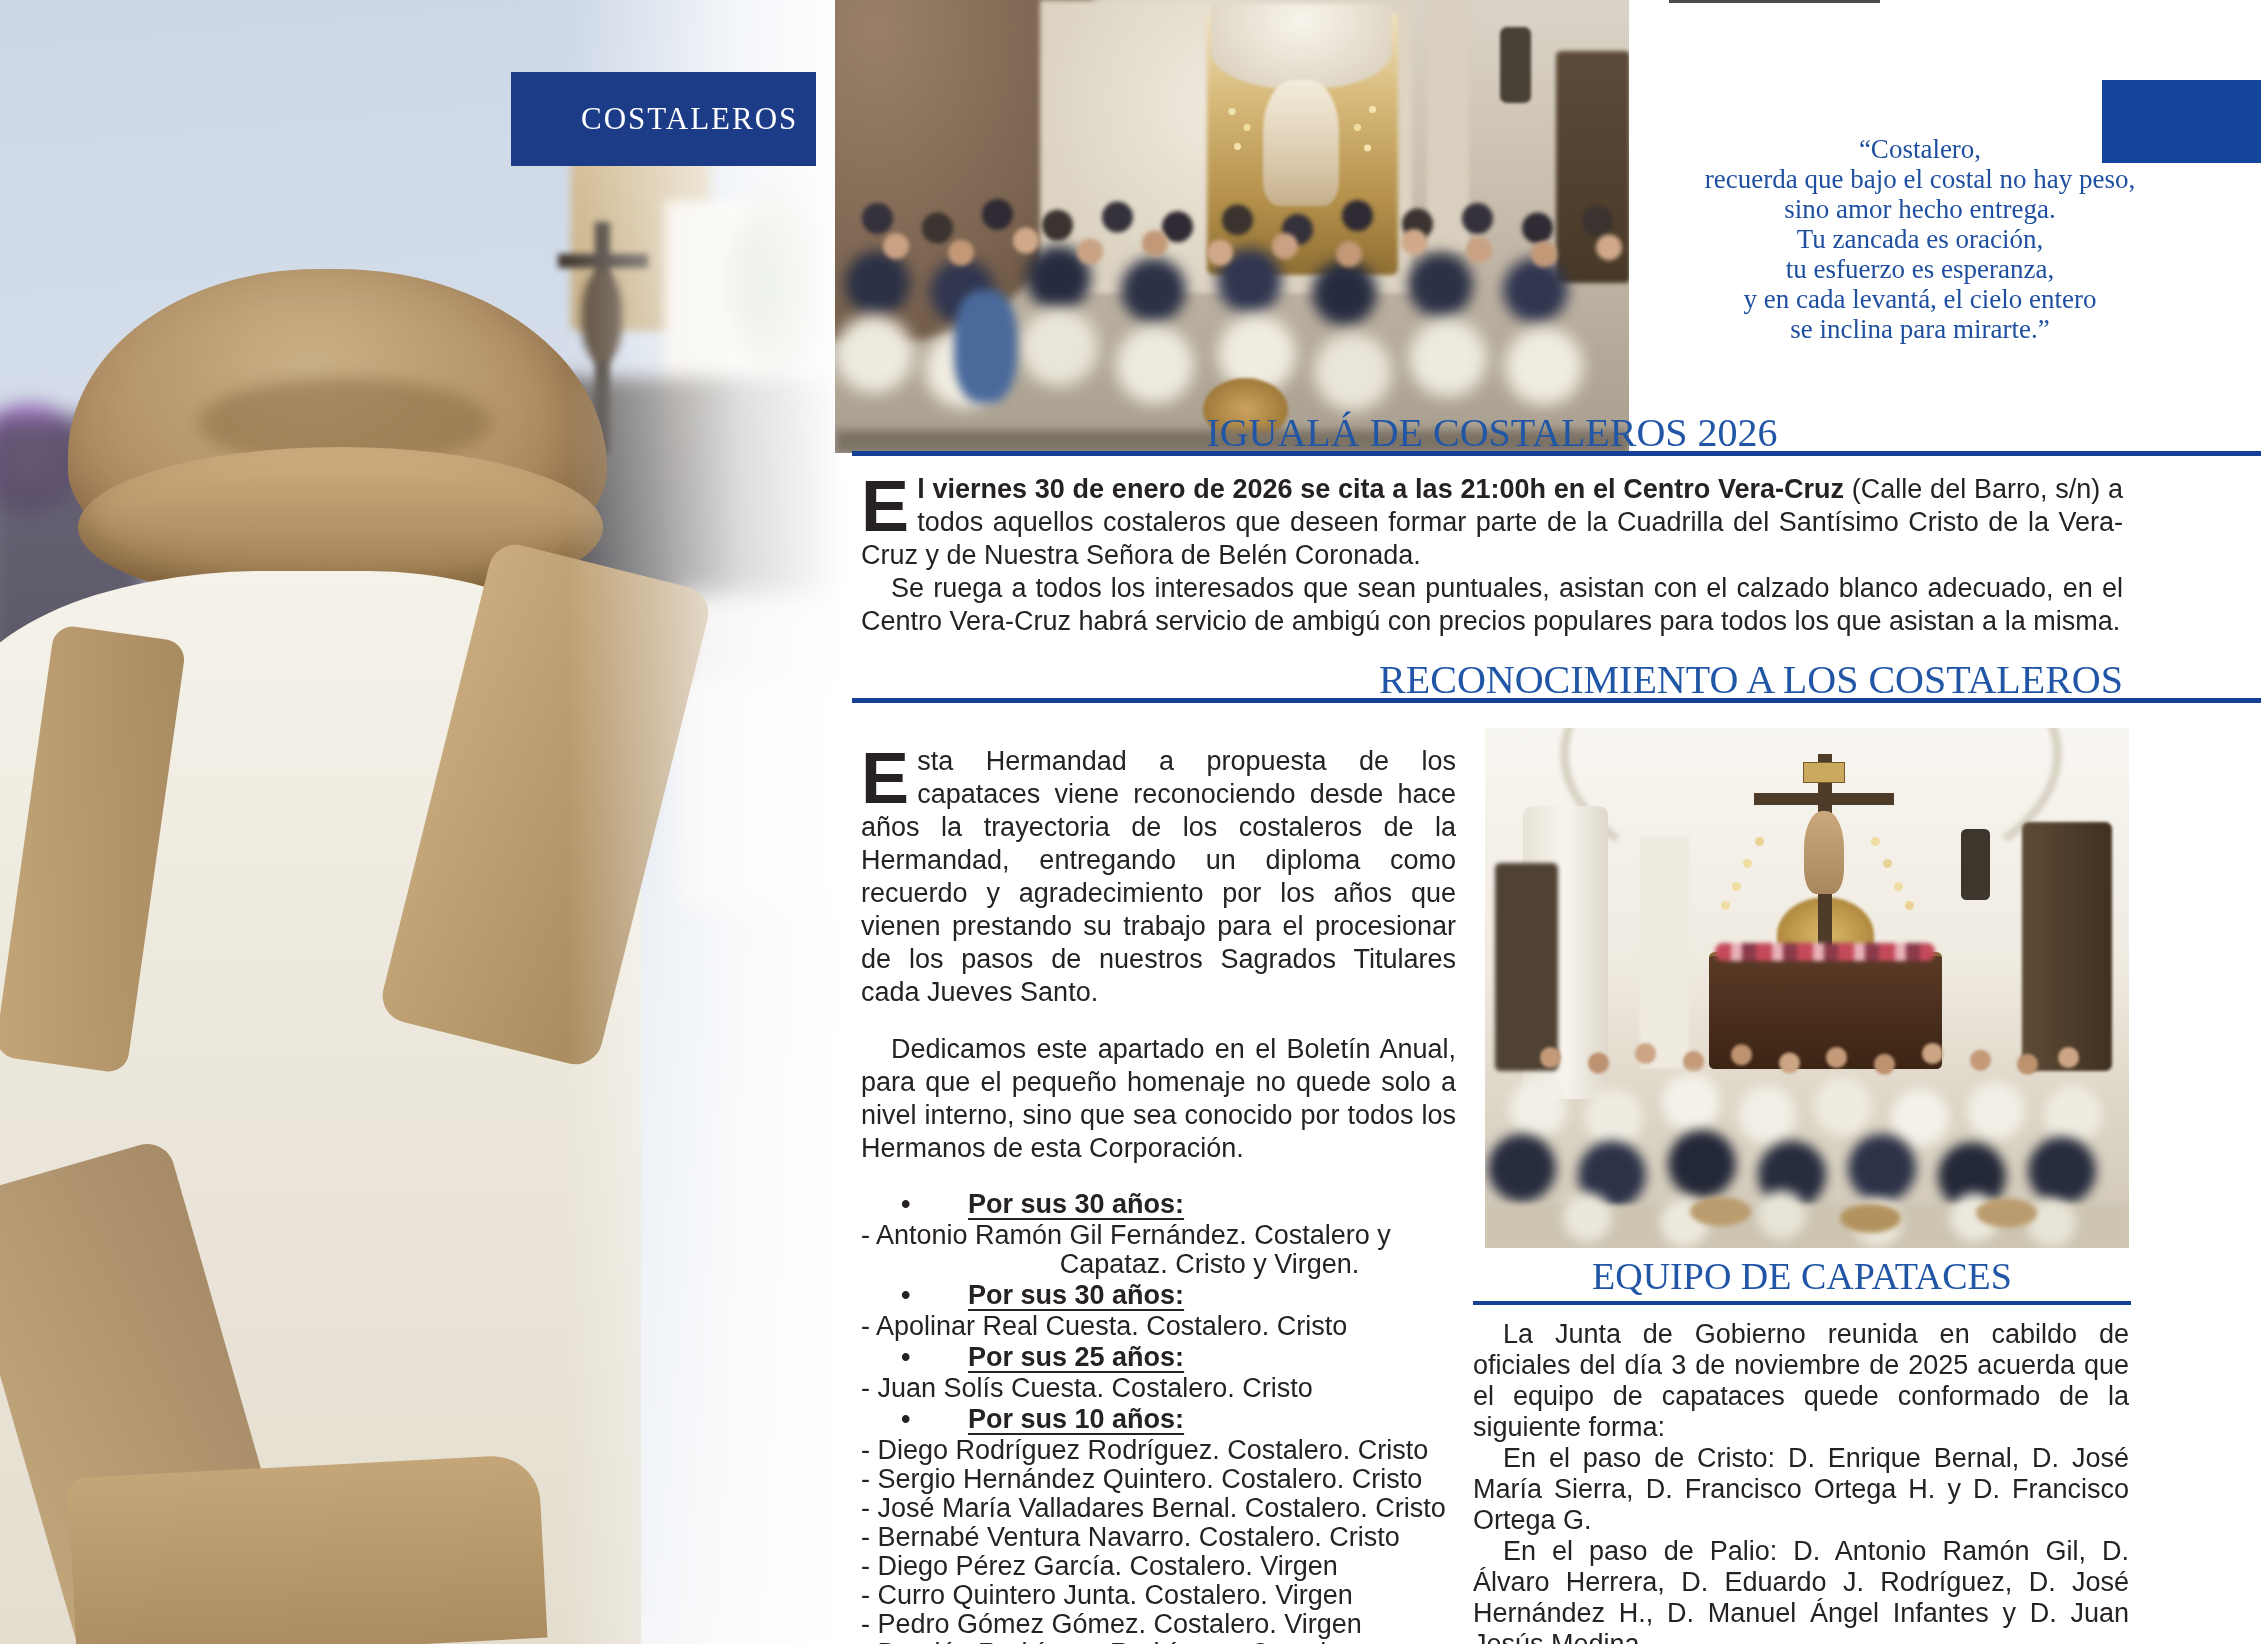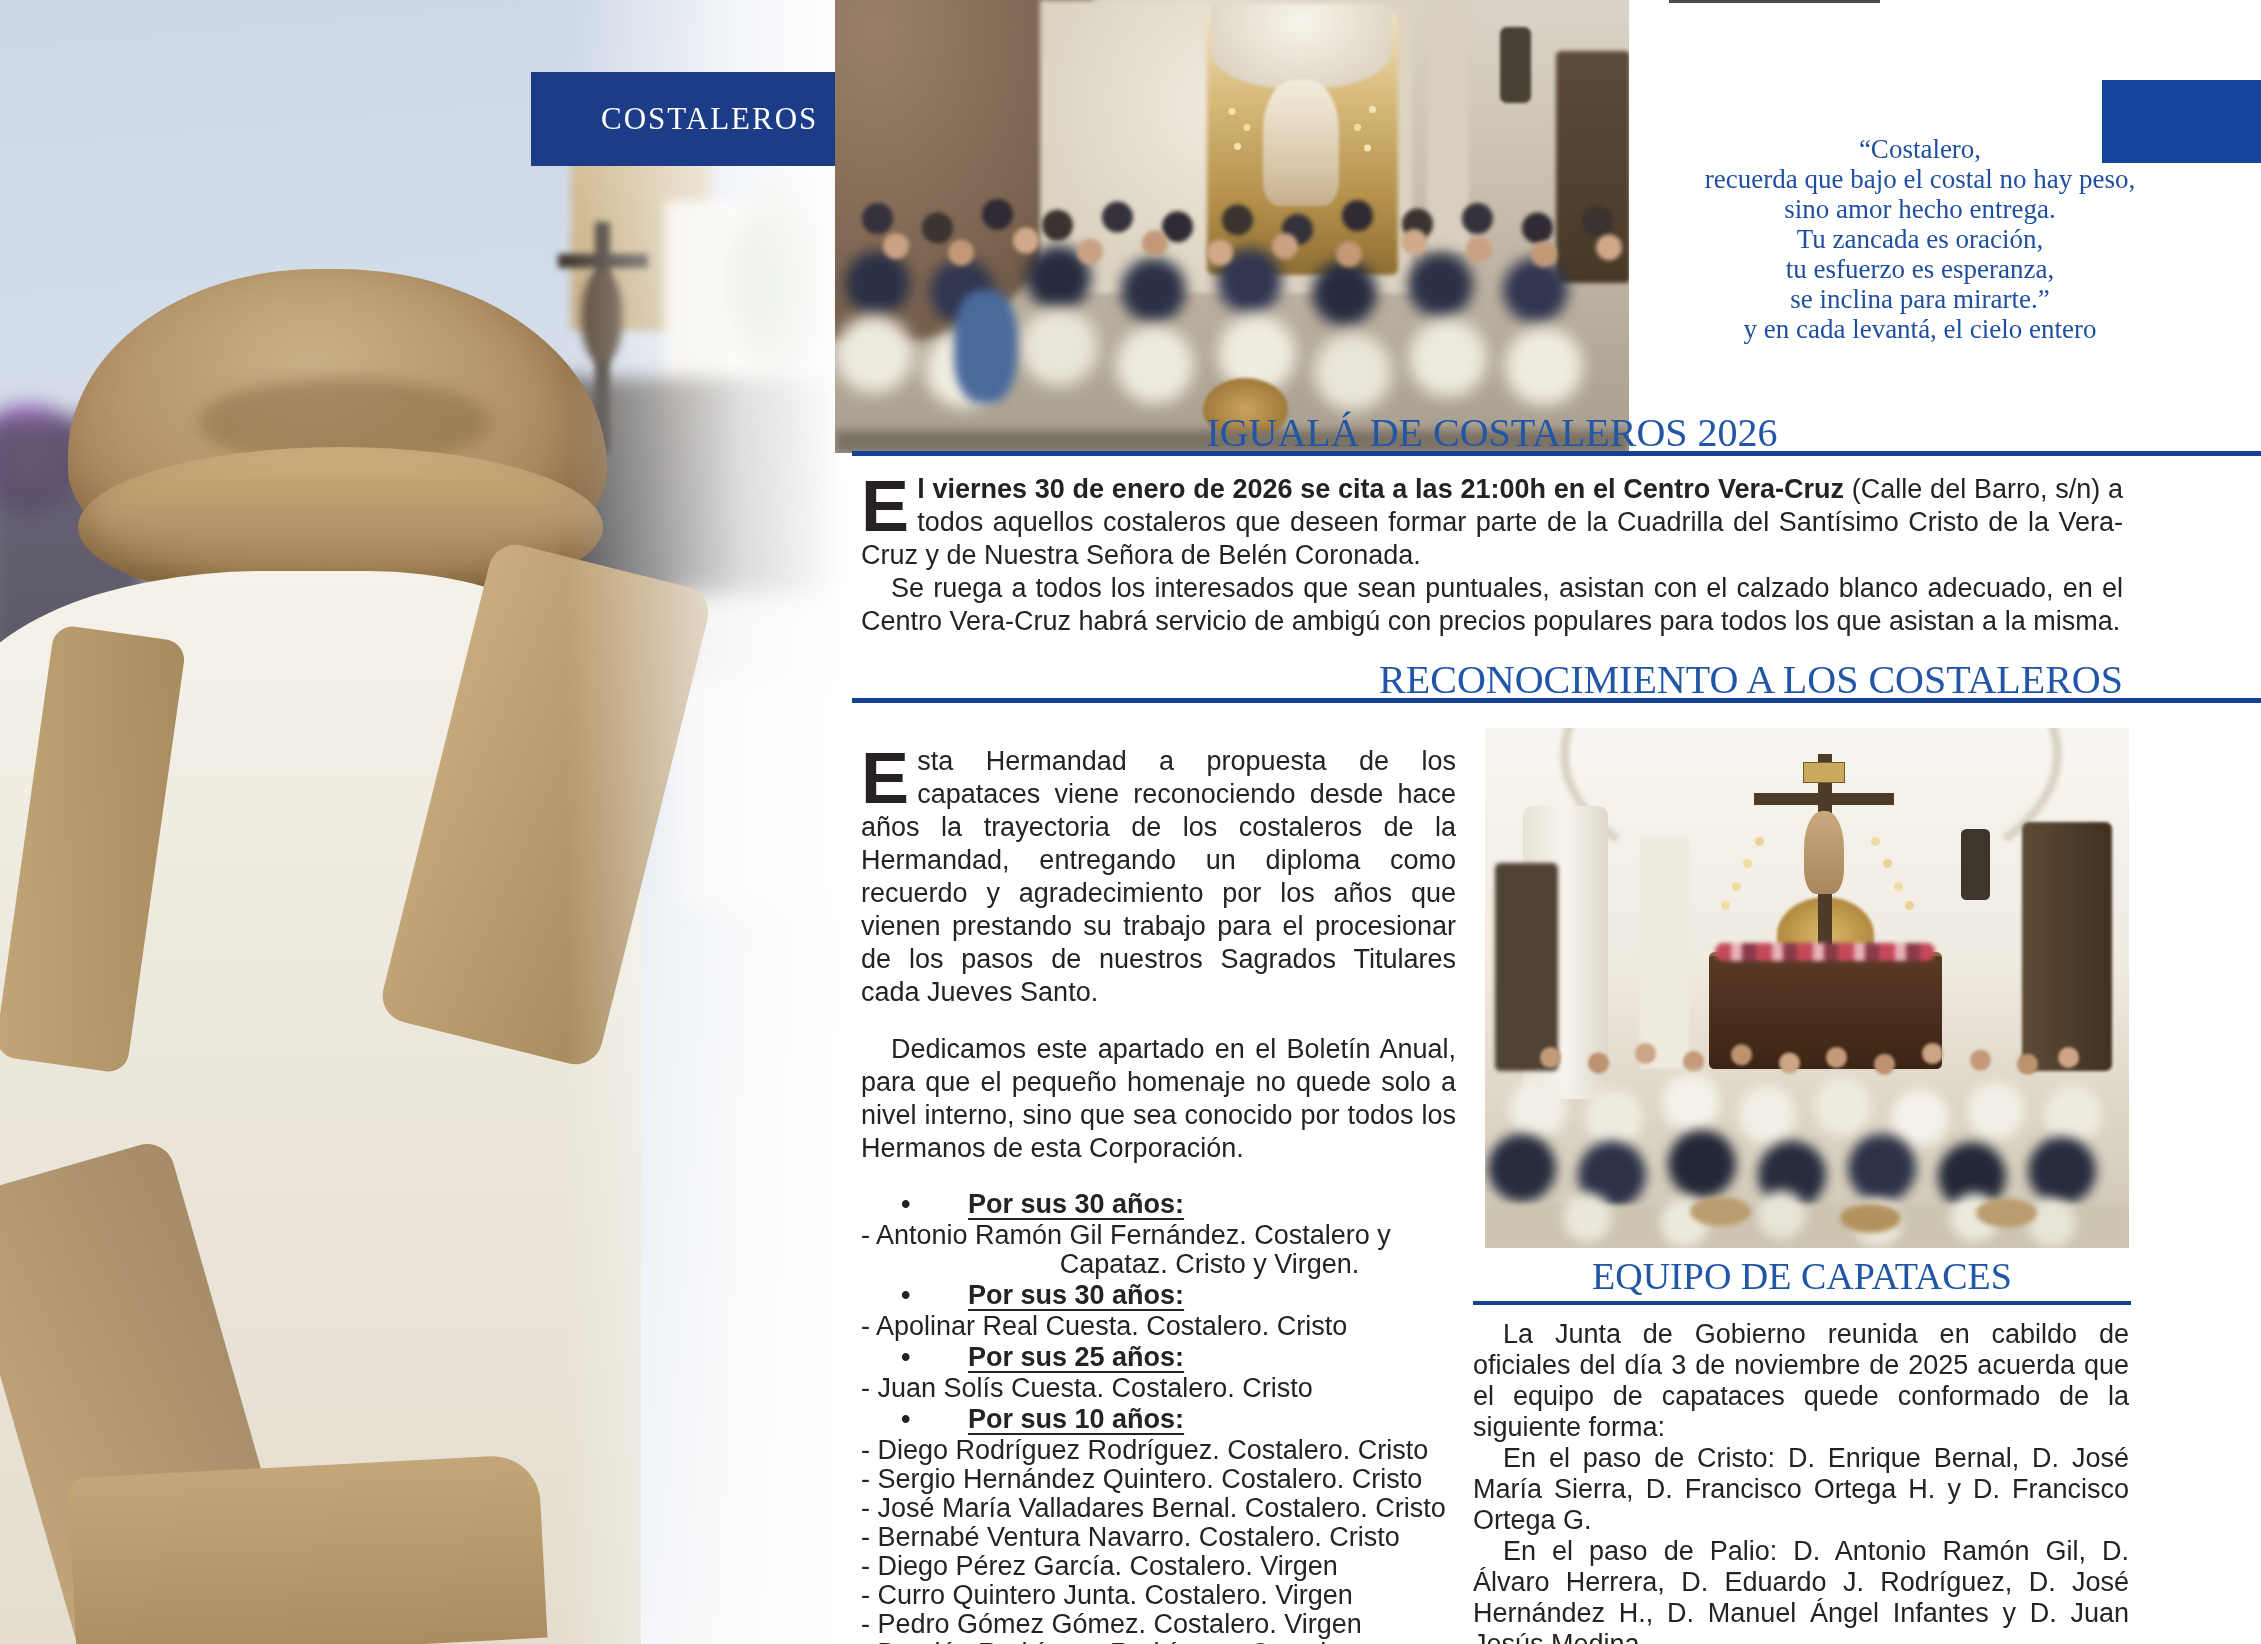--- a/index.html
+++ b/index.html
@@ -46,21 +46,21 @@
     background:linear-gradient(100deg,#caac7f,#a8895c);transform:rotate(14deg);}
   .lp-strip-left-low{left:13.6px;top:1159px;width:225px;height:498px;border-radius:27px;
     background:linear-gradient(80deg,#bd9f72,#9f805a);transform:rotate(-16deg);opacity:.9;}
   .lp-waistband{left:72px;top:1466px;width:471px;height:184px;border-radius:16.4px 48px 0 0;
     background:linear-gradient(180deg,#c4a678,#ac8d61);transform:rotate(-3deg);}
   .lp-fade-right{left:566px;top:0;width:280px;height:1645px;
     background:linear-gradient(90deg,rgba(255,255,255,0),rgba(255,255,255,.78) 62%,#fff 100%);}
 
   
   .banner{left:511px;top:72px;width:305px;height:94px;background:#1d3c88;
-    display:flex;align-items:center;justify-content:flex-end;padding-right:17.7px;box-sizing:border-box;margin-left:20px;}
+    display:flex;align-items:center;justify-content:flex-end;padding-right:17.7px;box-sizing:border-box;}
   .banner span{font-family:"Liberation Serif","DejaVu Serif",serif;color:#ffffff;
     font-size:31px;letter-spacing:2px;}
 
   
   .top-photo{left:835px;top:0;width:794px;height:453px;overflow:hidden;background:#c6bcab;}
   .p1{position:absolute;}
   .p1-bg{inset:0;background:linear-gradient(180deg,#dad3c7 0%,#cfc5b6 30%,#c2b7a7 55%,#b3a999 78%,#a99f90 100%);}
   .p1-arch{left:-34px;top:-27px;width:293px;height:368px;border-radius:0 0 65% 0;
     background:radial-gradient(ellipse at 25% 15%,#9a8069,#7b6450 60%,#64503e 95%);filter:blur(4.1px);}
   .p1-wall{left:205px;top:0;width:372px;height:293px;
@@ -233,22 +233,22 @@
   </div>
 
   <div class="abs trim-line"></div>
 
   <div class="abs quote">
       <div class="quote-line">“Costalero,</div>
       <div class="quote-line">recuerda que bajo el costal no hay peso,</div>
       <div class="quote-line">sino amor hecho entrega.</div>
       <div class="quote-line">Tu zancada es oración,</div>
       <div class="quote-line">tu esfuerzo es esperanza,</div>
+      <div class="quote-line">y en cada levantá, el cielo entero</div>
       <div class="quote-line">se inclina para mirarte.”</div>
-      <div class="quote-line">y en cada levantá, el cielo entero</div>
     </div>
 
   <div class="abs blue-square"></div>
 
   <div class="abs sec-heading h-iguala">IGUALÁ DE COSTALEROS 2026</div>
   <div class="abs rule rule1"></div>
 
   <div class="abs body-text para-iguala">
     <p>
       <span class="dropcap">E</span><b>l viernes 30 de enero de 2026 se cita a las 21:00h en el Centro Vera-Cruz</b><span> (Calle del Barro, s/n) a todos aquellos costaleros que deseen formar parte de la Cuadrilla del Santísimo Cristo de la Vera-Cruz y de Nuestra Señora de Belén Coronada.</span>

